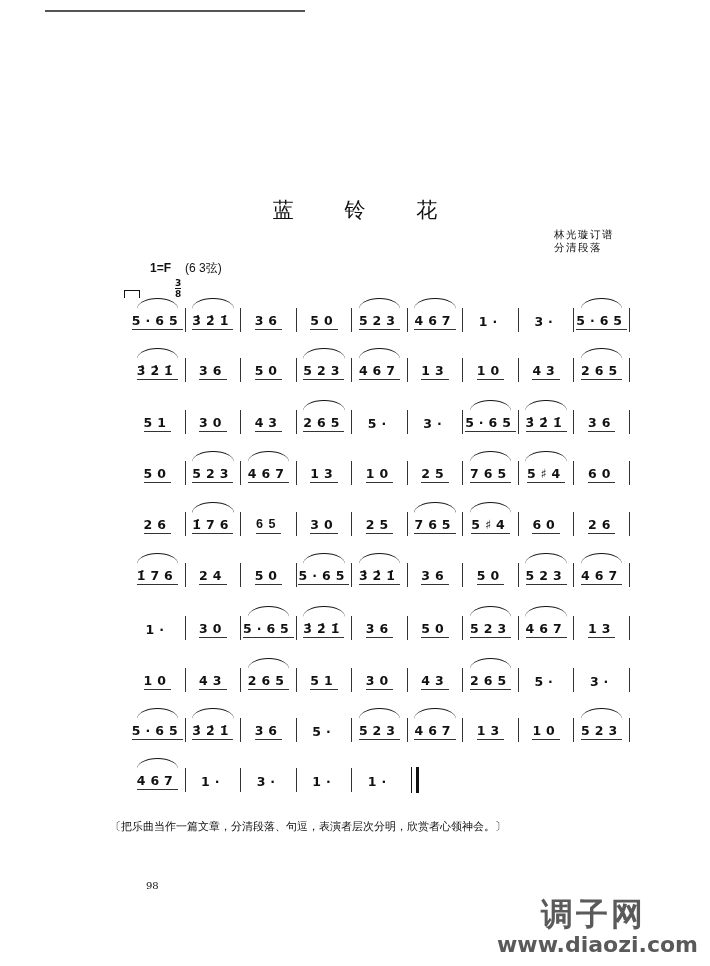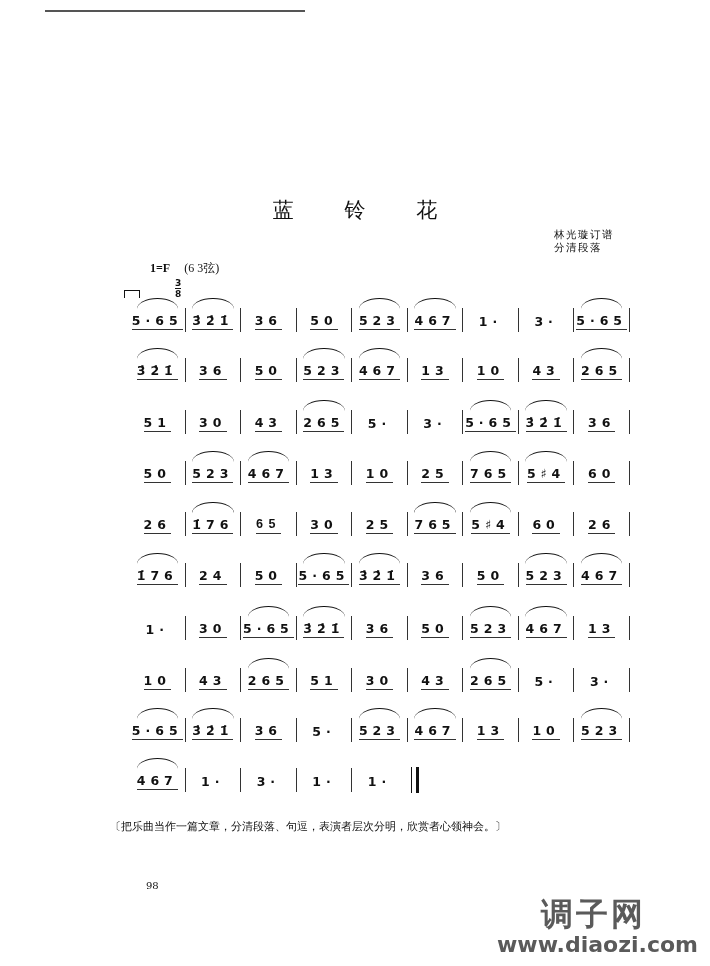--- a/index.html
+++ b/index.html
@@ -1,20 +1,20 @@
 <!DOCTYPE html>
 <html><head>
 <meta charset="utf-8">
 <style>
   html,body{margin:0;padding:0;background:#fff;}
   body{width:710px;height:966px;position:relative;overflow:hidden;font-family:"DejaVu Sans",sans-serif;color:#111;}
   .top-rule{position:absolute;left:45px;top:10px;width:260px;height:2px;background:#555;}
   .title{position:absolute;left:0;width:710px;top:196px;text-align:center;font-family:"DejaVu Serif",serif;font-size:21px;letter-spacing:22px;text-indent:22px;}
   .credits{position:absolute;right:96px;top:228px;font-family:"DejaVu Serif",serif;font-size:10.5px;line-height:13px;text-align:left;letter-spacing:1.5px;}
-  .key{position:absolute;left:150px;top:260px;font-family:Liberation Serif, serif;font-size:12px;font-weight:bold;}
+  .key{position:absolute;left:150px;top:260px;font-family:Liberation Sans, sans-serif;font-size:12px;font-weight:bold;}
   .key span{font-weight:normal;margin-left:14px;}
   .meter{position:absolute;left:175px;top:278px;font-family:"DejaVu Sans",sans-serif;font-size:9px;font-weight:bold;text-align:center;line-height:10px;}
   .meter .num{border-bottom:1px solid #111;}
   .bracket{position:absolute;left:124px;top:290px;width:14px;height:7px;border:1px solid #111;border-bottom:none;}
   .score{position:absolute;left:130px;top:310px;width:500px;}
   .line{position:absolute;left:0;display:flex;align-items:flex-end;height:20px;}
   .bar{display:flex;align-items:flex-end;justify-content:center;position:relative;height:20px;font-weight:bold;font-size:12.5px;letter-spacing:5px;white-space:nowrap;}
   .bar .notes{position:relative;border-bottom:1px solid #333;padding-bottom:1px;}
   .bar .notes.plain{border-bottom:none;}
   .bar .slur{position:absolute;left:12%;right:12%;top:-12px;height:10px;border-top:1.3px solid #111;border-radius:50% 50% 0 0/100% 100% 0 0;}

